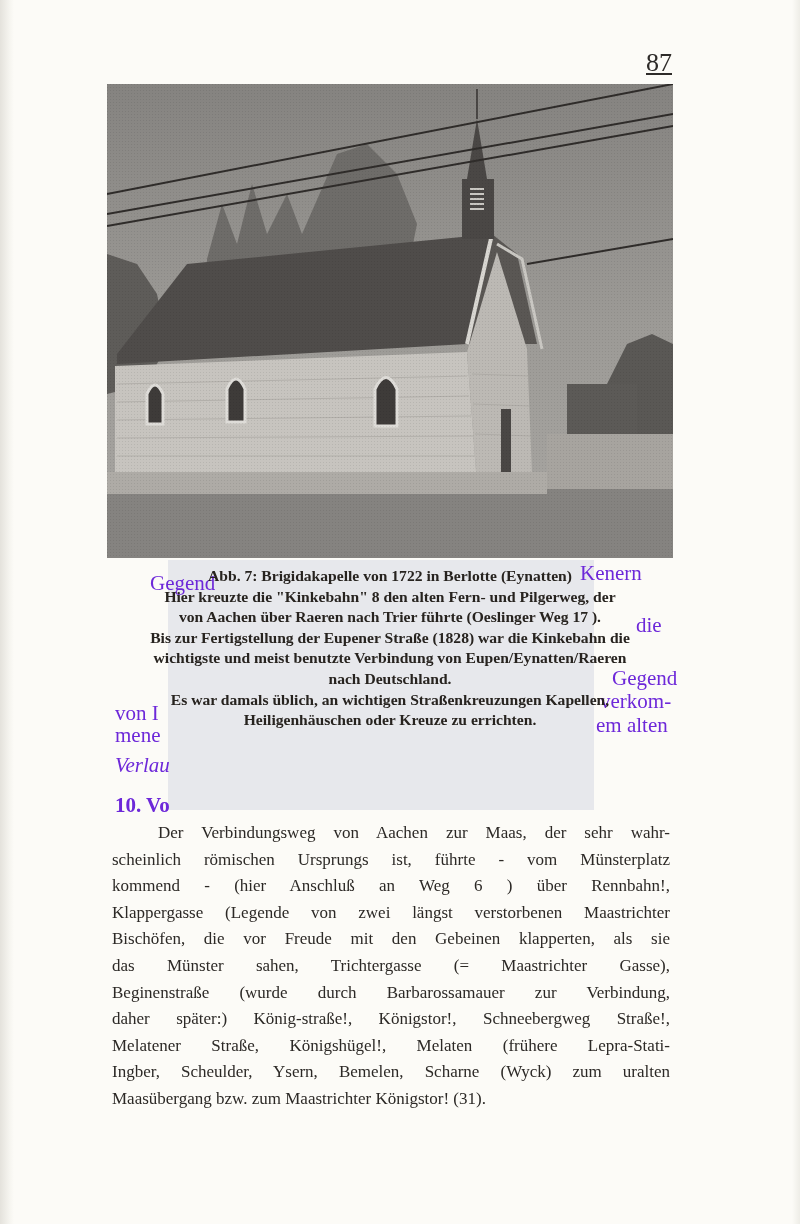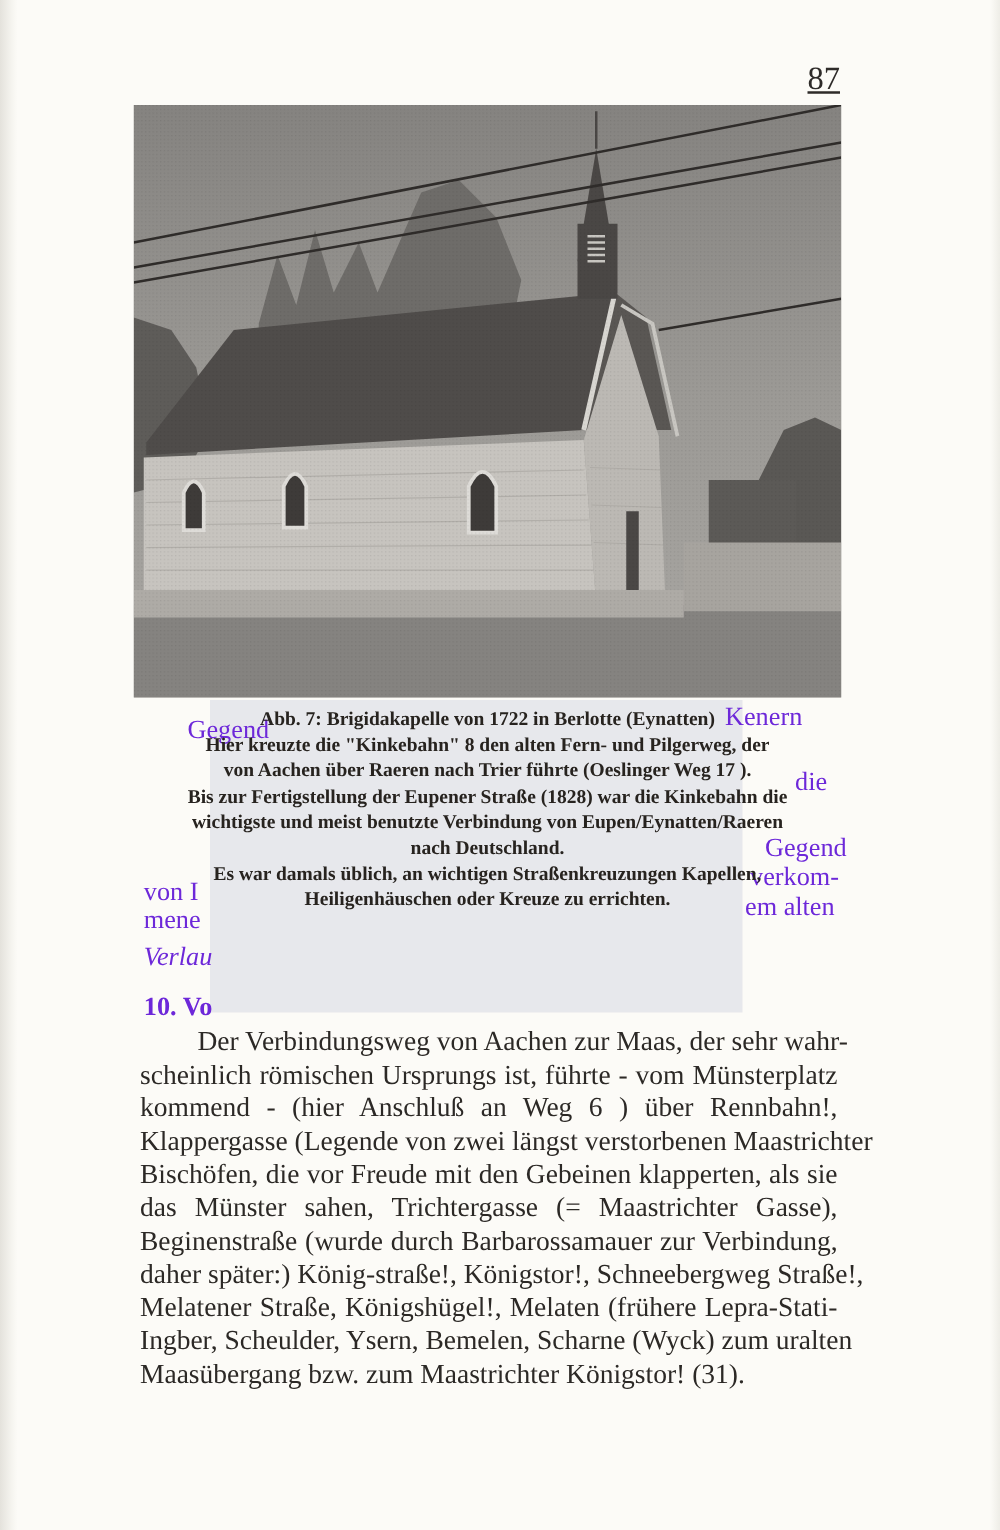--- a/index.html
+++ b/index.html
@@ -73,21 +73,21 @@
       font-size: 15.6px;
       line-height: 20.6px;
       color: #27231f;
     }
     .caption-line { display: block; white-space: nowrap; }
     .body-text {
       position: absolute;
       left: 112px;
       top: 820px;
       width: 558px;
-      font-size: 22px;
+      font-size: 17px;
       line-height: 26.6px;
       color: #2c2926;
     }
     .body-line {
       display: block;
       white-space: nowrap;
       text-align: justify;
       text-align-last: justify;
     }
     .body-line.first { padding-left: 46px; }

